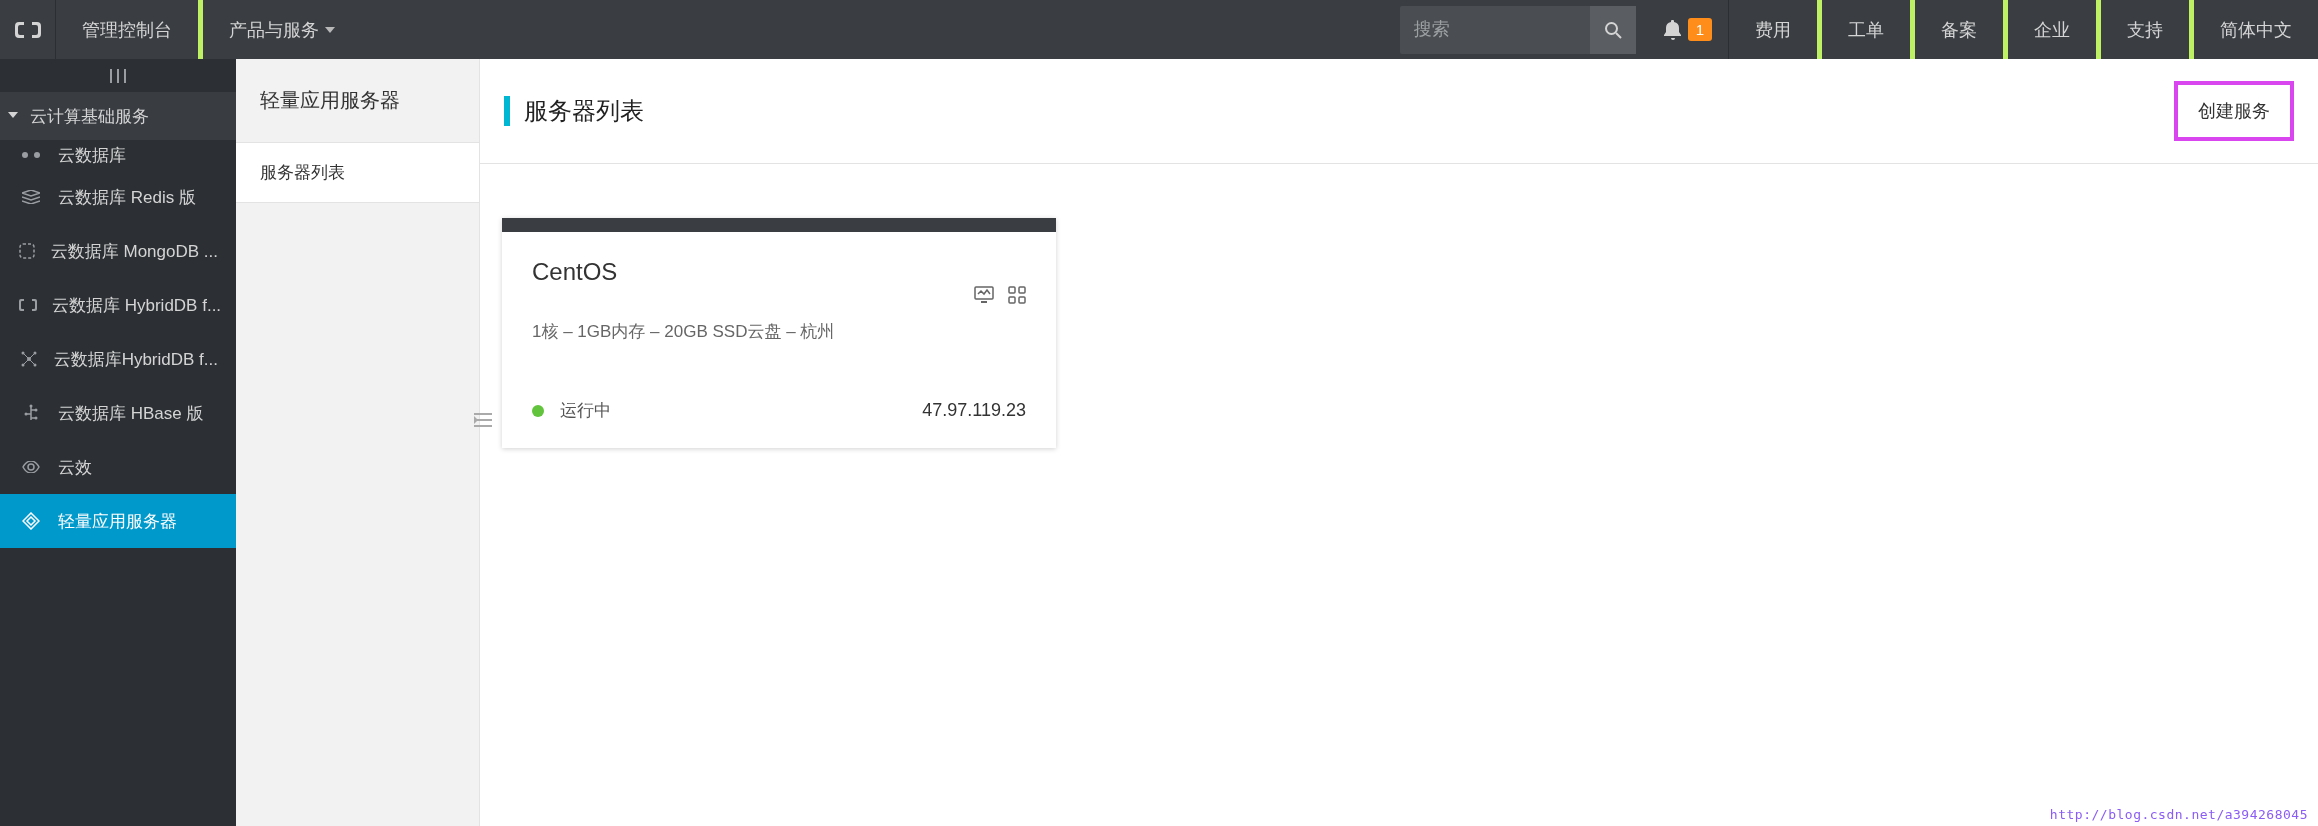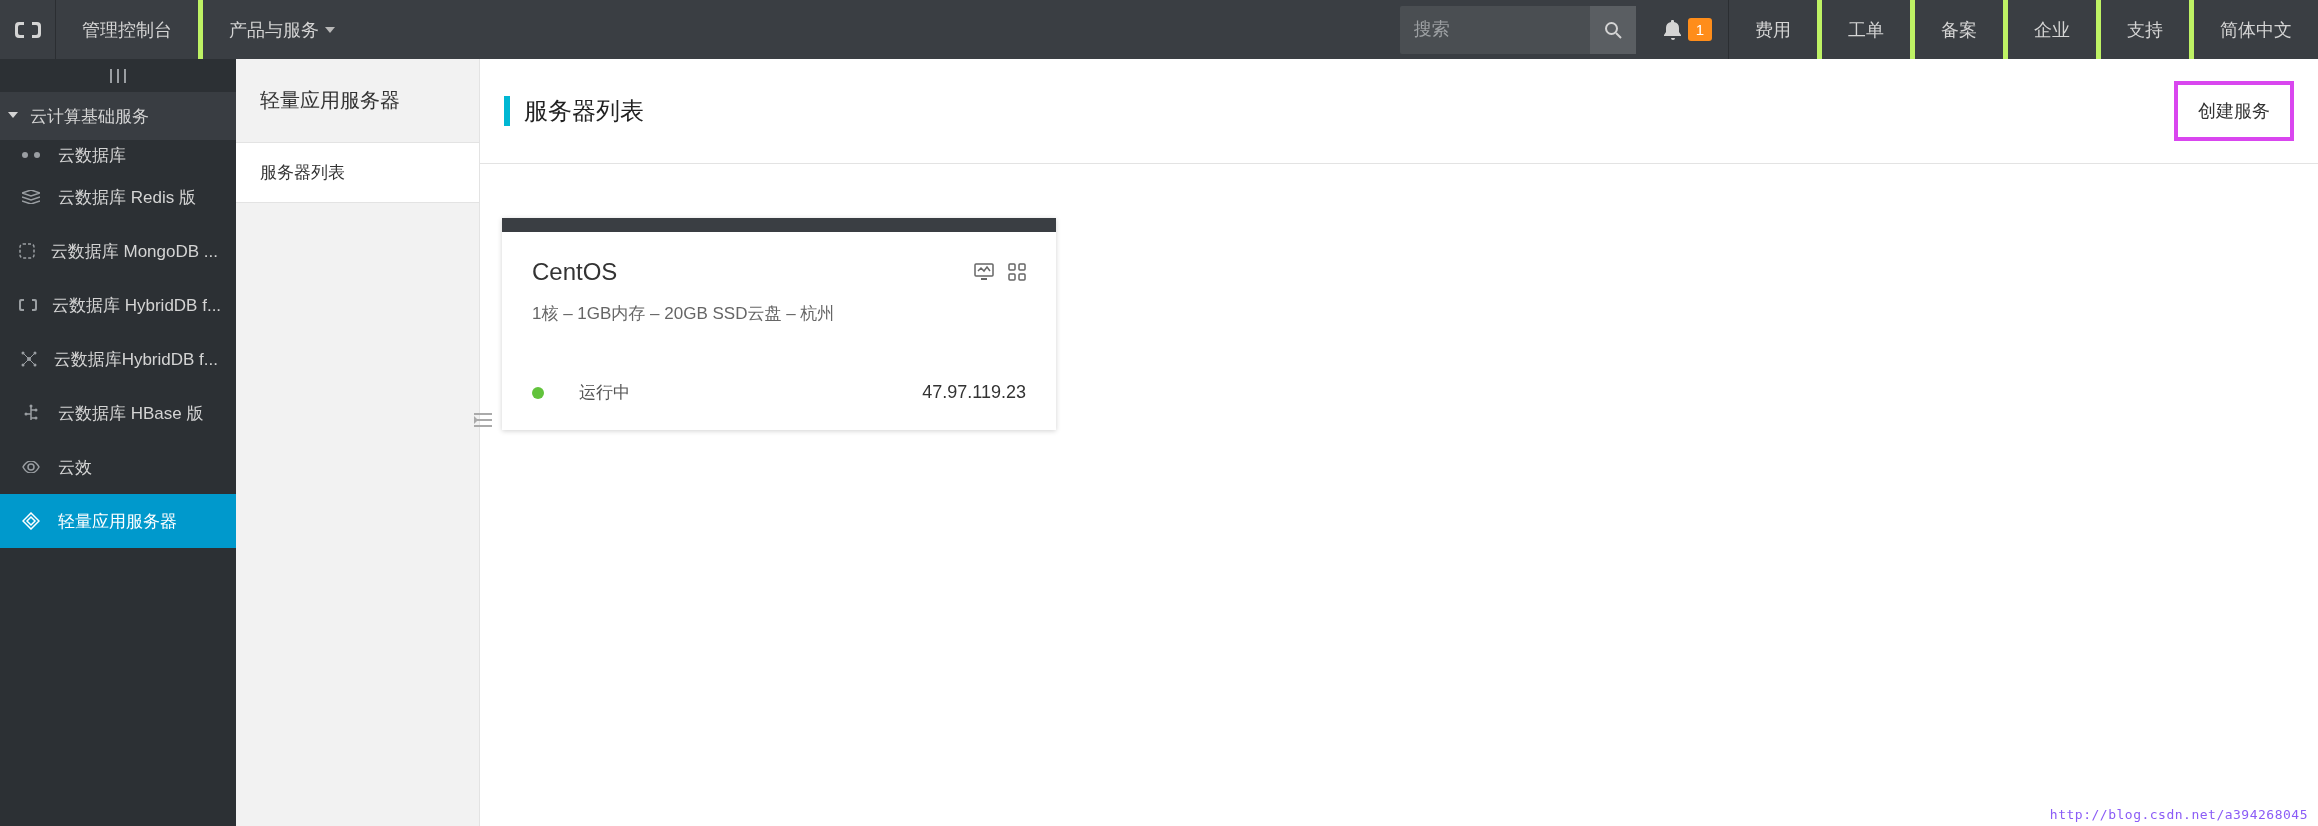--- a/index.html
+++ b/index.html
@@ -36,25 +36,25 @@
 
 .main { flex: 1; position: relative; }
 .main-head { display: flex; align-items: center; padding: 22px 24px; border-bottom: 1px solid #e3e3e3; }
 .main-head .bar { width: 6px; height: 30px; background: #00b7d3; margin-right: 14px; }
 .main-head h1 { font-size: 24px; font-weight: 500; color: #222; }
 .main-head .btn-create { margin-left: auto; padding: 14px 20px; border: 4px solid #d946ef; background: #fff; font-size: 18px; cursor: pointer; color: #333; }
 
 .card { width: 554px; margin: 54px 0 0 22px; box-shadow: 0 1px 5px rgba(0,0,0,0.18); background: #fff; }
 .card .stripe { height: 14px; background: #3a3e43; }
 .card .body { padding: 26px 30px; display:block;}
-.card .title-row { display: flex; align-items: center; }
+.card .title-row { display: flex; align-items: flex-start; flex-direction: column; }
 .card .title-row .name { font-size: 24px; color: #333; font-weight: 500; }
 .card .title-row .icons { margin-left: auto; display: flex; gap: 14px; color: #666; }
 .card .spec { margin-top: 16px; font-size: 17px; color: #666; }
-.card .status-row { display: flex; align-items: center; margin-top: 56px; font-size: 17px; gap: 19px; }
+.card .status-row { display: flex; align-items: center; margin-top: 56px; font-size: 17px; }
 .card .dot { width: 12px; height: 12px; border-radius: 50%; background: #62c33c; margin-right: 16px; }
 .card .status { color: #555; }
 .card .ip { margin-left: auto; color: #333; font-size: 18px; }
 
 .toggle-handle { position: absolute; left: -8px; top: 350px; width: 22px; height: 22px; display: flex; align-items: center; justify-content: center; color: #999; }
 
 .watermark { position: absolute; right: 10px; bottom: 4px; font-size: 13px; color: #8b5cf6; font-family: monospace; letter-spacing: .5px; }
 svg { display: block; }
 </style>
 </head>

